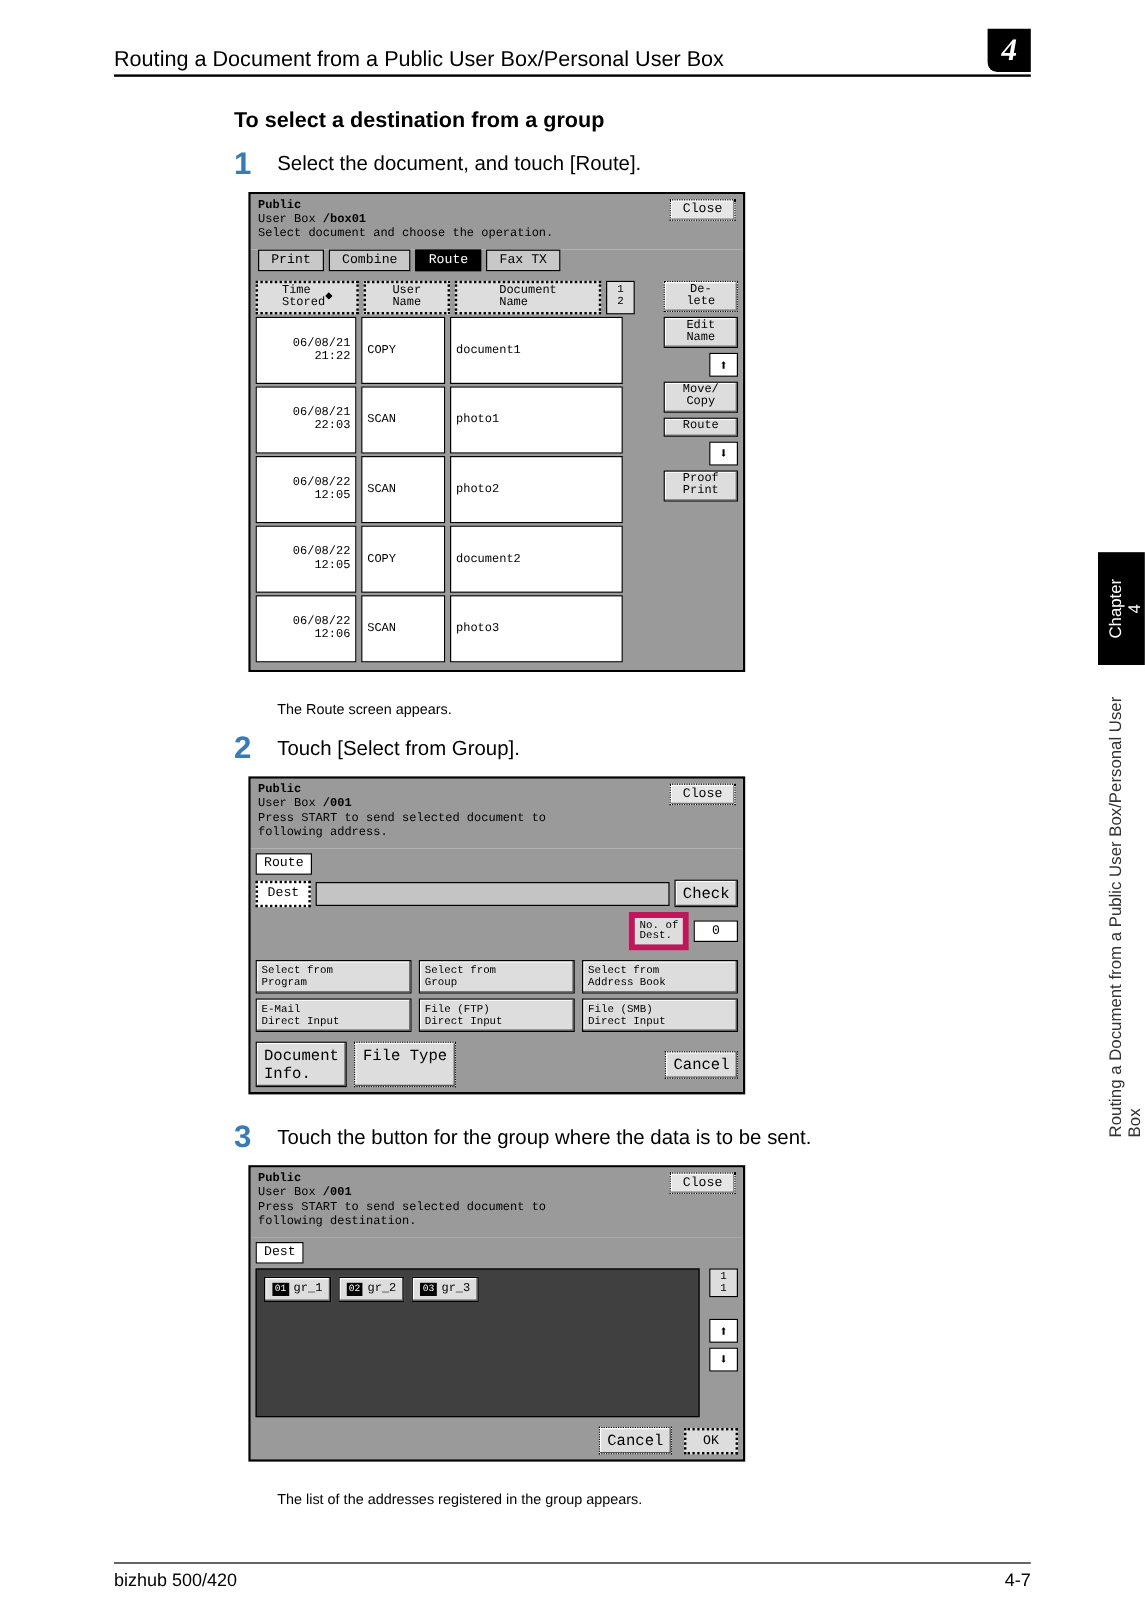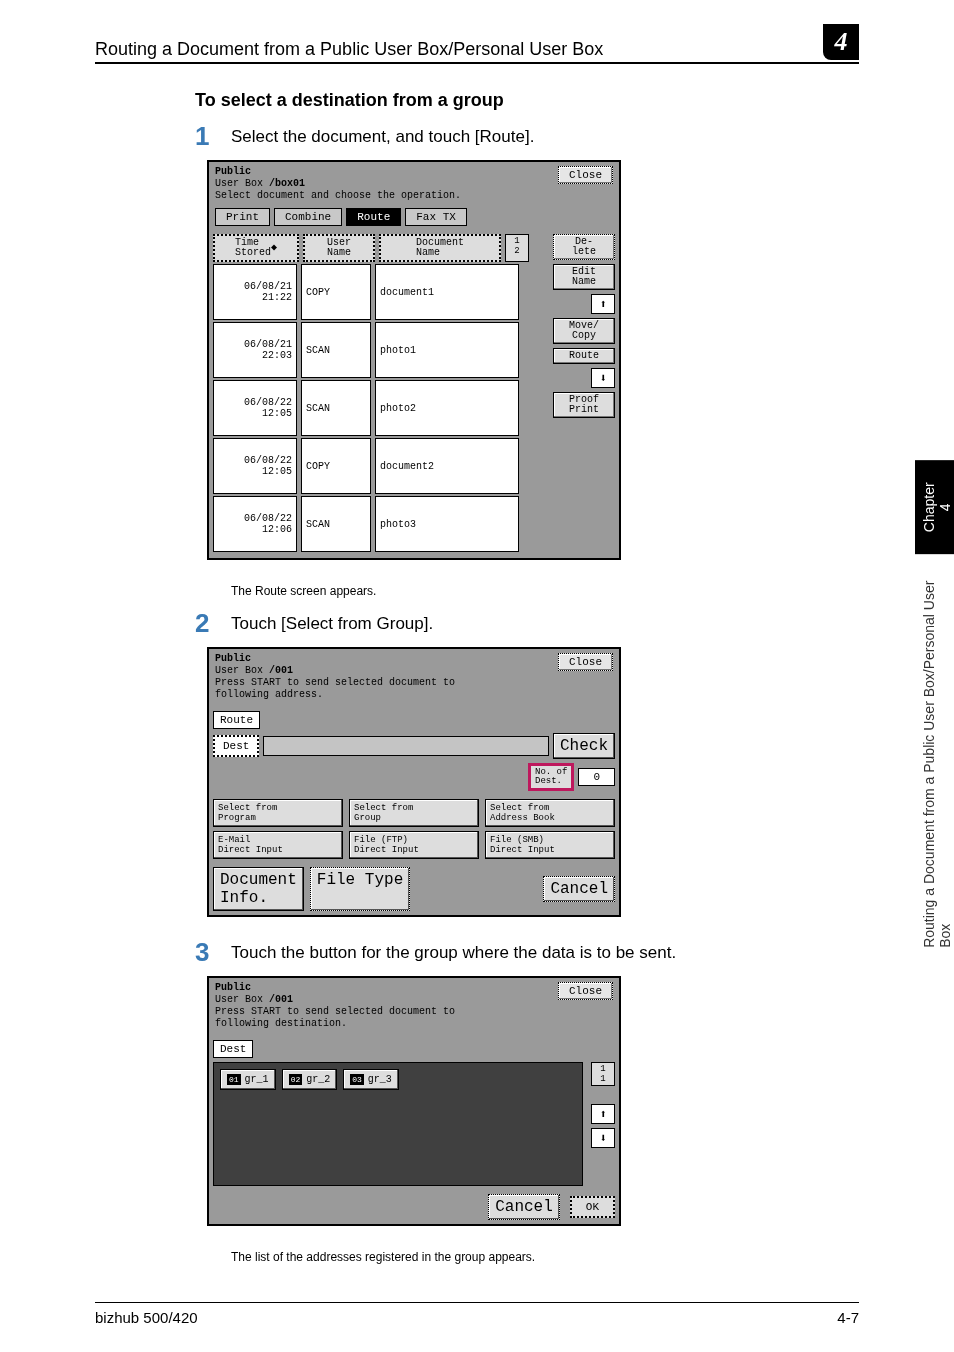--- a/index.html
+++ b/index.html
@@ -34,26 +34,26 @@
   .arrow{border:1px solid #000;background:#fff;width:22px;height:18px;display:flex;align-items:center;justify-content:center;font-size:12px}
   .tblwrap{display:flex;gap:6px}
   .tblleft{flex:1}
   
   .routebox{background:#9a9a9a;padding:4px}
   .wbar{background:#fff;border:1px solid #000;padding:2px 6px;font-size:11px;margin-bottom:4px;display:inline-block}
   .destrow{display:flex;align-items:center;gap:4px;margin-bottom:4px}
   .destlbl{background:#fff;border:2px dotted #000;padding:3px 8px;font-size:11px}
   .destval{flex:1;background:#c4c4c4;border:1px solid #000;height:18px}
   .ndest{display:flex;justify-content:flex-end;align-items:center;gap:4px;margin-bottom:8px}
-  .ndlb{border:3px solid #be185d;background:#ddd;padding:2px 4px;font-size:9px;line-height:9px}
+  .ndlb{border:5px solid #be185d;background:#ddd;padding:2px 4px;font-size:9px;line-height:9px}
   .ndval{border:1px solid #000;background:#fff;padding:2px 14px;font-size:11px}
   .optgrid{display:flex;gap:6px;margin-bottom:4px}
   .optbtn{flex:1;border:1px solid #000;background:#ddd;padding:3px 4px;text-align:left;font-size:9px;line-height:10px;box-shadow:inset -1px -1px 0 #555,inset 1px 1px 0 #fff}
   .btmrow{display:flex;justify-content:space-between;margin-top:8px;align-items:center}
-  .smallbtn{border:1px solid #000;background:#ddd;padding:3px 6px;font-size:16px;box-shadow:inset -1px -1px 0 #555,inset 1px 1px 0 #fff}
+  .smallbtn{border:1px solid #000;background:#ddd;padding:3px 6px;font-size:13px;box-shadow:inset -1px -1px 0 #555,inset 1px 1px 0 #fff}
   
   .grpbtn{border:1px solid #000;background:#ddd;padding:4px 6px;font-size:10px;display:inline-flex;align-items:center;gap:4px;box-shadow:inset -1px -1px 0 #555,inset 1px 1px 0 #fff}
   .grpnum{background:#000;color:#fff;font-size:8px;padding:1px 2px}
   .sidecol{display:flex;flex-direction:column;gap:4px;align-items:center}
   .ok{border:2px dotted #000;background:#ddd;padding:3px 14px;font-size:11px}
   
   .side-tab{position:absolute;right:0;top:460px;width:34px;height:500px;display:flex;flex-direction:column;align-items:center}
   .side-black{background:#000;color:#fff;writing-mode:vertical-rl;transform:rotate(180deg);font-size:14px;padding:18px 6px;text-align:center}
   .side-grey{writing-mode:vertical-rl;transform:rotate(180deg);font-size:14px;padding:12px 2px;color:#333;margin-top:8px}
   .footer{position:absolute;bottom:26px;left:95px;right:95px;border-top:1px solid #000;padding-top:6px;display:flex;justify-content:space-between;font-size:15px}

